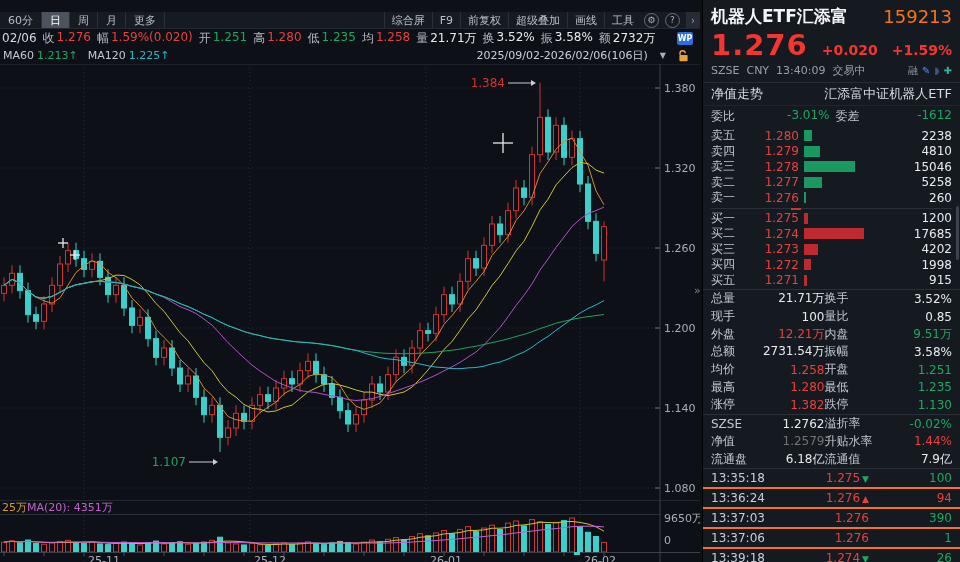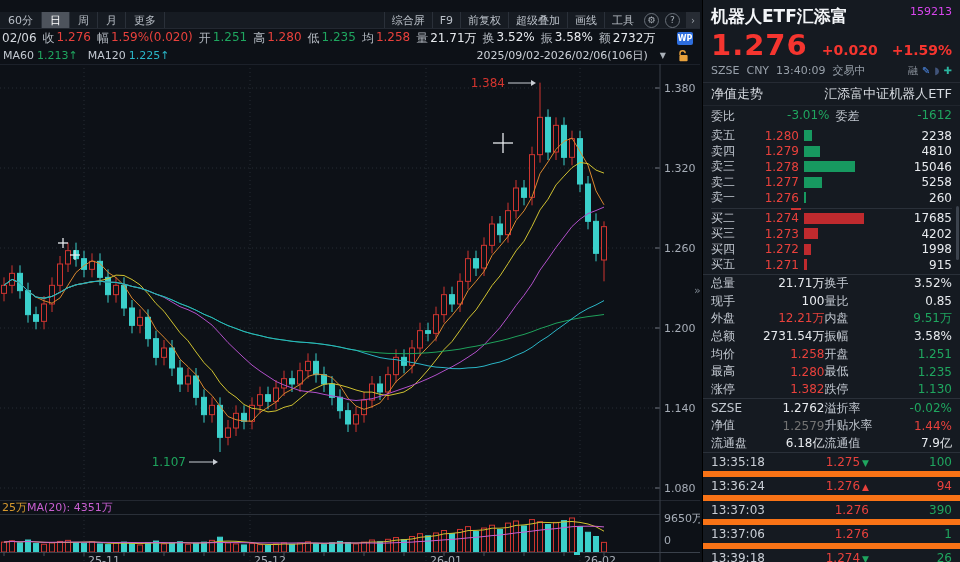--- a/index.html
+++ b/index.html
@@ -24,23 +24,23 @@
   
   .row3{height:17px;display:flex;align-items:center;font-size:11px;padding:0 3px;white-space:nowrap;border-bottom:1px solid #1c212a;}
   .mai{display:flex;gap:3px;margin-right:10px;color:#c2c8d0;}
   .range{margin-left:auto;color:#ccd1d8;display:flex;align-items:center;gap:12px;margin-right:8px;}
   .caret{font-size:8px;color:#aab0b8;}
   
   .chartwrap{position:absolute;left:0;top:52px;width:700px;height:510px;}
   svg{display:block;}
   
   .panel{position:absolute;left:702px;top:0;width:258px;height:562px;background:#151a21;box-sizing:border-box;border-left:1px solid #000;}
-  .p-head{display:flex;padding:5px 8px 0 8px;}
+  .p-head{display:flex;align-items:center;padding:5px 8px 0 8px;}
   .p-name{font-size:17px;font-weight:bold;color:#f2f4f7;}
-  .p-code{margin-left:auto;font-size:11px;color:#d946ef;}
+  .p-code{margin-left:auto;font-size:18px;color:#f97316;}
   .p-price-row{display:flex;align-items:baseline;padding:0 8px;}
   .p-price{font-size:29px;font-weight:bold;color:#f5352f;letter-spacing:1px;}
   .p-chg{margin-left:auto;font-size:14px;font-weight:bold;color:#f5352f;}
   .p-pct{margin-left:14px;font-size:14px;font-weight:bold;color:#f5352f;}
   .p-sub{display:flex;align-items:center;gap:7px;padding:1px 8px 4px 8px;font-size:11px;color:#98a0aa;border-bottom:1px solid #262b34;}
   .p-subicons{margin-left:auto;display:flex;gap:4px;align-items:center;font-size:10px;}
   .nv-row{display:flex;padding:2px 8px;font-size:13px;color:#d7dbe1;border-bottom:1px solid #20252d;}
   .nv-row .r{margin-left:auto;}
   .wb-row{display:grid;grid-template-columns:32px 1fr 36px 1fr;padding:2px 8px;font-size:12px;color:#c2c8d0;}
   .wb-row .v{text-align:right;}
@@ -49,21 +49,21 @@
   .ob-label{width:34px;color:#c2c8d0;}
   .ob-price{width:54px;text-align:right;color:#e8413c;}
   .ob-barwrap{flex:1;margin-left:5px;position:relative;height:11px;}
   .ob-bar{position:absolute;left:0;top:0;height:11px;}
   .ob-qty{width:56px;text-align:right;color:#e7eaee;}
   .ob-div{border-top:1px solid #2a3039;margin:1px 8px;position:relative;}
   .ob-div .ctick{position:absolute;left:80px;top:-1px;width:10px;height:2px;background:#c33;}
   .sec{border-top:1px solid #2a3039;}
   .st-row{display:grid;grid-template-columns:40px 1fr 54px 1fr;align-items:center;height:17.7px;padding:0 8px;font-size:12px;color:#c2c8d0;}
   .st-row .v{text-align:right;}
-  .tk-row{display:grid;grid-template-columns:72px 86px 1fr;align-items:center;height:18px;padding:0 8px;font-size:12px;border-bottom:6px solid #f97316;}
+  .tk-row{display:grid;grid-template-columns:72px 86px 1fr;align-items:center;height:18px;padding:0 8px;font-size:12px;border-bottom:2px solid #f97316;}
   .tk-time{color:#c9ced6;}
   .tk-price{text-align:right;color:#e8413c;}
   .tk-qty{text-align:right;}
   .arrow{font-size:9px;margin-left:2px;}
   .c-green{color:#1fa65f;}
   .collapse{position:absolute;left:694px;top:284px;color:#7e8791;font-size:11px;z-index:5;}
   .pscroll{position:absolute;right:1px;top:206px;width:3px;height:54px;background:#3c434d;border-radius:2px;}
   .lock{display:inline-block;}
 </style>
 </head>
@@ -536,20 +536,28 @@
           <div class="ob-bar" style="background: rgb(23, 153, 96); width: 2px;"></div>
         </div>
         <span class="ob-qty">260</span>
       </div>
     </div>
   <div class="ob-div">
       <span class="ctick"></span>
     </div>
   <div class="ob">
       <div class="ob-row">
+        <span class="ob-label">买一</span>
+        <span class="ob-price">1.275</span>
+        <div class="ob-barwrap">
+          <div class="ob-bar" style="background: rgb(191, 42, 46); width: 4px;"></div>
+        </div>
+        <span class="ob-qty">1200</span>
+      </div>
+      <div class="ob-row">
         <span class="ob-label">买二</span>
         <span class="ob-price">1.274</span>
         <div class="ob-barwrap">
           <div class="ob-bar" style="background: rgb(191, 42, 46); width: 60px;"></div>
         </div>
         <span class="ob-qty">17685</span>
       </div>
       <div class="ob-row">
         <span class="ob-label">买三</span>
         <span class="ob-price">1.273</span>

